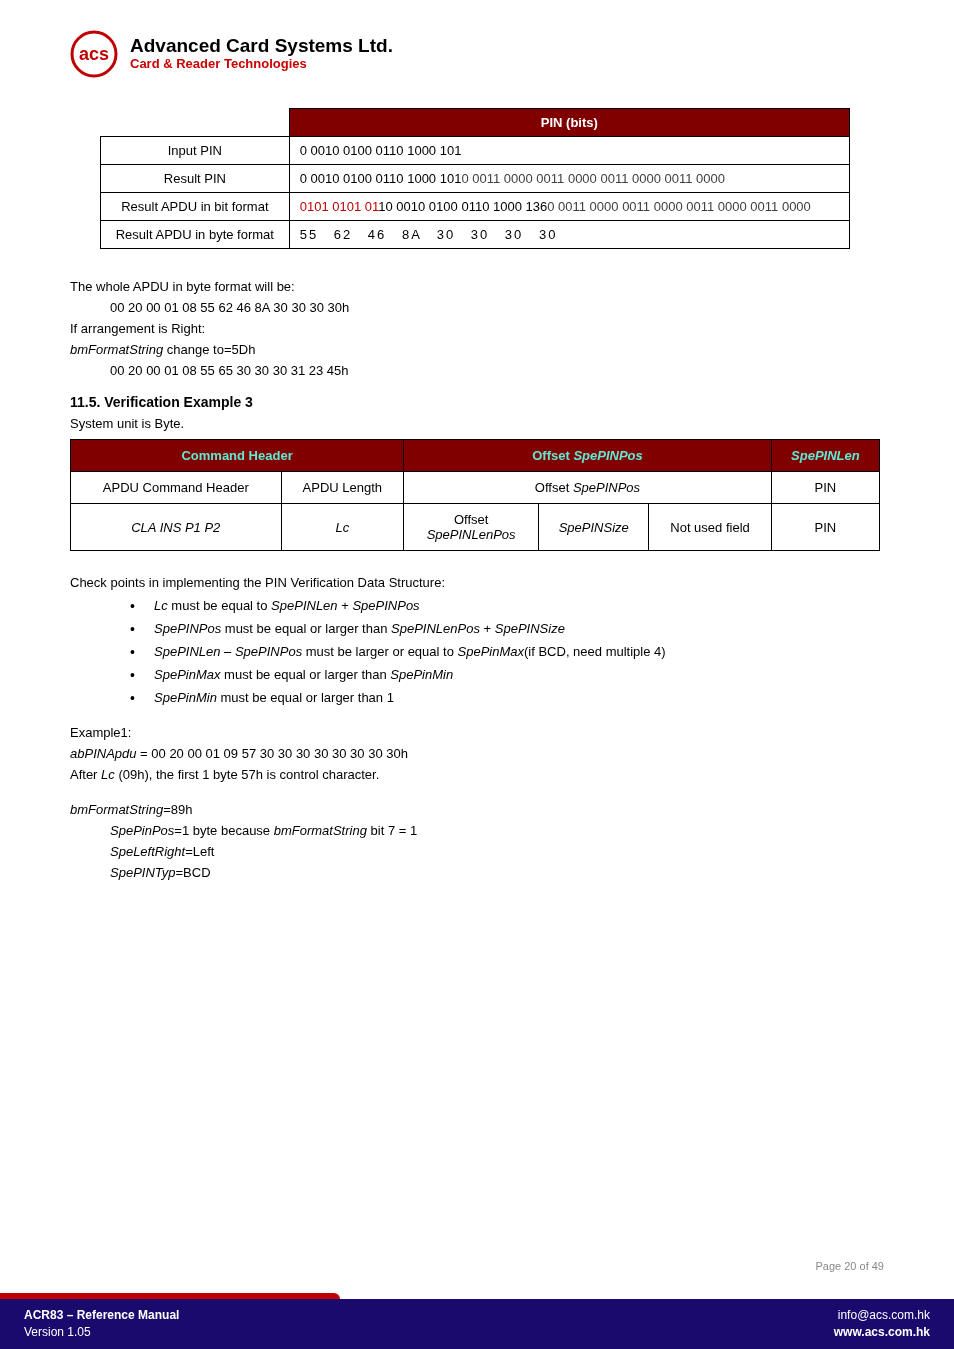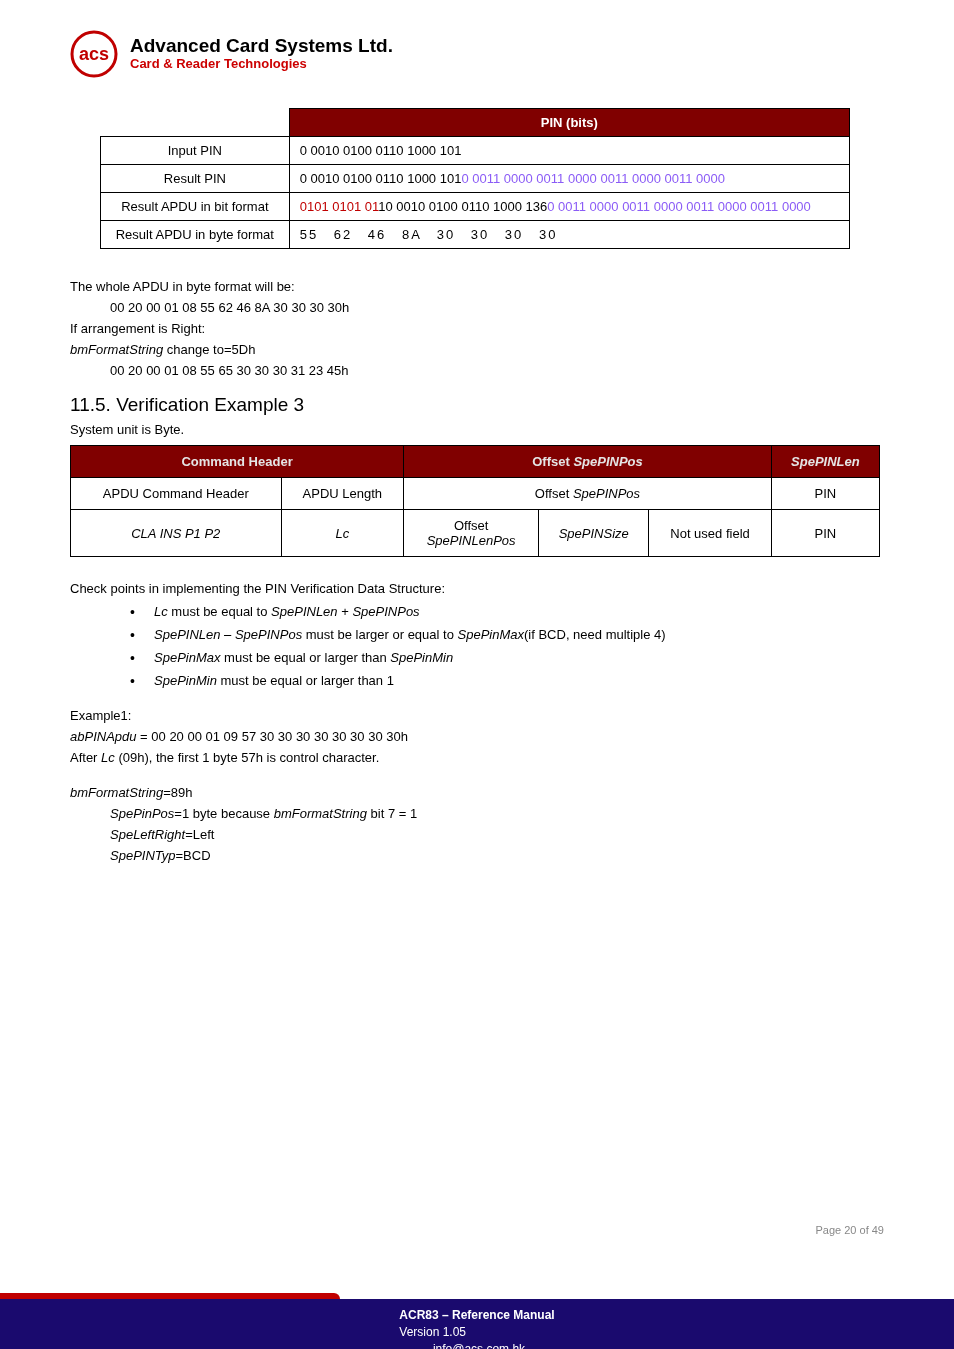--- a/index.html
+++ b/index.html
@@ -40,41 +40,41 @@
     font-size: 13px;
   }
   .tbl1 th {
     background: #800000;
     color: #fff;
     font-weight: bold;
     text-align: center;
   }
   .tbl1 td.label { text-align: center; }
   .tbl1 td.data { font-family: Arial, sans-serif; }
-  .green { color: #8b5cf6; }
+  .green { color: #404040; }
   .red { color: #c00000; }
   .mono-gap { letter-spacing: 2px; word-spacing: 10px; }
   p { margin: 6px 0; font-size: 13px; }
   .indent { margin-left: 40px; }
   .italic { font-style: italic; }
-  h2 { font-size: 19px; font-weight: normal; margin: 16px 0 6px 0; }
+  h2 { font-size: 14px; font-weight: bold; margin: 16px 0 6px 0; }
   .tbl2 {
     width: 810px;
     margin-top: 8px;
     margin-bottom: 24px;
   }
   .tbl2 th, .tbl2 td {
     border: 1px solid #000;
     padding: 8px 6px;
     font-size: 13px;
     text-align: center;
   }
   .tbl2 th {
     background: #800000;
-    color: #e5e5e5;
+    color: #5eead4;
     font-weight: bold;
   }
   .tbl2 th .ital { font-style: italic; font-weight: bold; }
   ul.bul {
     list-style: none;
     margin: 8px 0 20px 60px;
   }
   ul.bul li {
     position: relative;
     padding-left: 24px;
@@ -83,37 +83,36 @@
   }
   ul.bul li::before {
     content: "•";
     position: absolute;
     left: 0;
     font-size: 14px;
   }
   .pgno {
     position: absolute;
     right: 70px;
-    top: 1224px;
+    top: 1260px;
     color: #888;
     font-size: 11px;
   }
   .footer {
     position: absolute;
     left: 0; right: 0;
     bottom: 0;
     height: 50px;
     background: #1a0a6e;
     color: #fff;
     display: flex;
     justify-content: space-between;
     align-items: center;
-    padding: 8px 24px;
+    padding: 14px 24px;
     font-size: 12px;
-    flex-direction: column;
   }
   .footer .left { line-height: 1.4; }
   .footer .left .title { font-weight: bold; }
   .footer .right { text-align: right; line-height: 1.4; }
   .footer .right .site { font-weight: bold; }
   .footer-accent {
     position: absolute;
     left: 0;
     bottom: 50px;
     height: 6px;
@@ -191,20 +190,21 @@
       <td class="italic">SpePINSize</td>
       <td>Not used field</td>
       <td>PIN</td>
     </tr>
   </tbody>
     </table>
 
   <p>Check points in implementing the PIN Verification Data Structure:</p>
   <ul class="bul">
     <li><span class="italic">Lc</span><span> must be equal to </span><span class="italic">SpePINLen</span><span> + </span><span class="italic">SpePINPos</span></li>
+    <li><span class="italic">SpePINPos</span><span> must be equal or larger than </span><span class="italic">SpePINLenPos</span><span> + </span><span class="italic">SpePINSize</span></li>
     <li><span class="italic">SpePINLen – SpePINPos</span><span> must be larger or equal to </span><span class="italic">SpePinMax</span><span>(if BCD, need multiple 4)</span></li>
     <li><span class="italic">SpePinMax</span><span> must be equal or larger than </span><span class="italic">SpePinMin</span></li>
     <li><span class="italic">SpePinMin</span><span> must be equal or larger than 1</span></li>
   </ul>
 
   <p>Example1:</p>
   <p><span class="italic">abPINApdu</span><span> = 00 20 00 01 09 57 30 30 30 30 30 30 30 30h</span></p>
   <p><span>After </span><span class="italic">Lc</span><span> (09h), the first 1 byte 57h is control character.</span></p>
 
   <p style="margin-top:20px"><span class="italic">bmFormatString</span><span>=89h</span></p>

